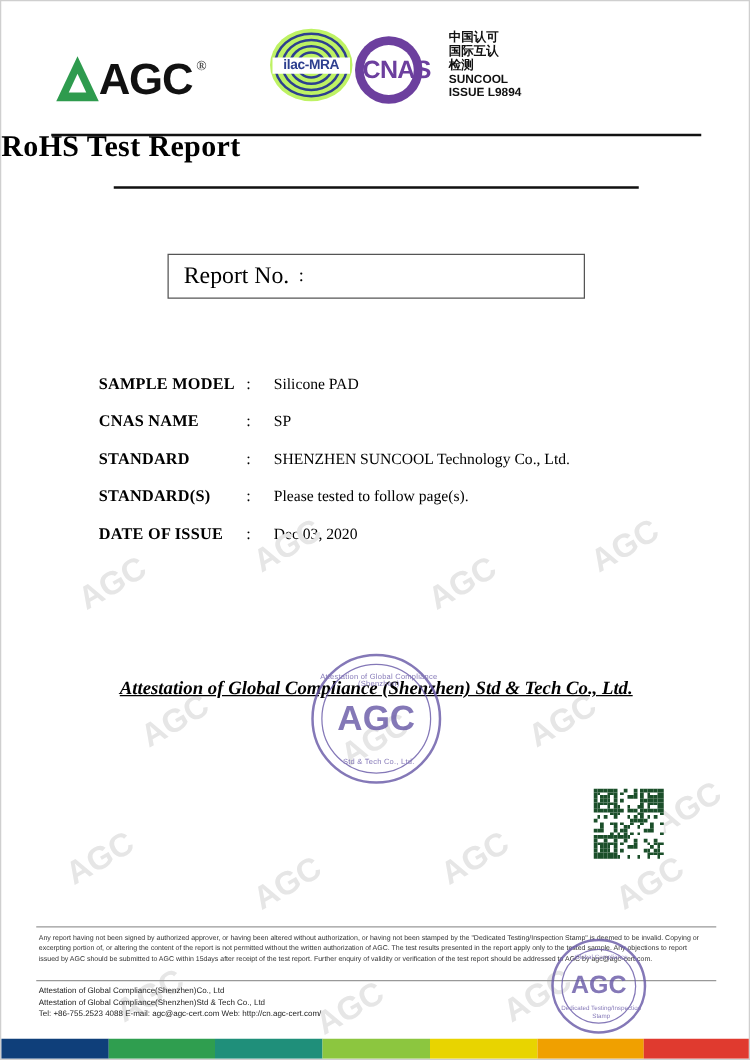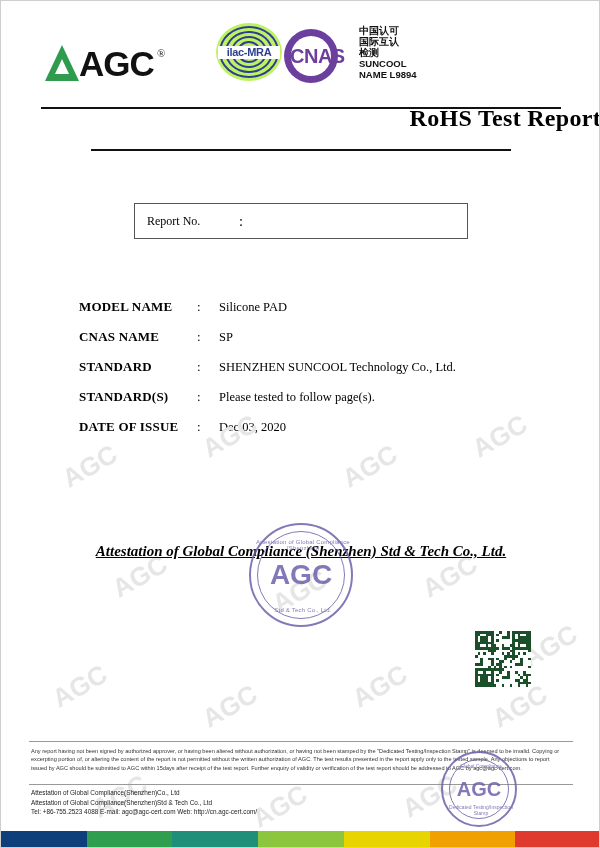--- a/index.html
+++ b/index.html
@@ -172,21 +172,21 @@
     height: 2px;
     background: #111;
   }
 
   
   .doc-title {
     position: absolute;
     left: 0;
     top: 104px;
     width: 600px;
-    text-align: right;
+    text-align: left;
     font-size: 24px;
     font-weight: bold;
     color: #000;
     letter-spacing: 0.3px;
   }
   .title-rule {
     position: absolute;
     left: 90px;
     top: 148px;
     width: 420px;
@@ -200,21 +200,21 @@
     left: 133px;
     top: 202px;
     width: 334px;
     height: 36px;
     border: 1px solid #555;
     display: flex;
     align-items: center;
   }
   .report-box .lbl {
     margin-left: 12px;
-    font-size: 12px;
+    font-size: 19px;
     width: 92px;
   }
   .report-box .colon {
     font-size: 14.5px;
     width: 14px;
   }
   .report-box .val {
     font-size: 14.5px;
   }
 
@@ -433,37 +433,37 @@
           <div class="hole"></div>
         </div>
       <div class="word">CNAS</div>
     </div>
 
     <div class="cnas-text">
       <div class="cn">中国认可</div>
       <div class="cn">国际互认</div>
       <div class="cn">检测</div>
       <div>SUNCOOL</div>
-      <div>NAME L9894</div>
+      <div>ISSUE L9894</div>
     </div>
 
     <div class="hdr-rule"></div>
   </div>
 
   <div class="doc-title">RoHS Test Report</div>
   <div class="title-rule"></div>
 
   <div class="report-box">
     <div class="lbl">Report No.</div>
     <div class="colon">:</div>
   </div>
 
   <div class="fields">
     <div class="field-row">
-      <div class="f-label">MODEL NAME</div>
+      <div class="f-label">SAMPLE MODEL</div>
       <div class="f-colon">:</div>
       <div class="f-value">Silicone PAD</div>
     </div>
     <div class="field-row">
       <div class="f-label">CNAS NAME</div>
       <div class="f-colon">:</div>
       <div class="f-value">SP</div>
     </div>
     <div class="field-row">
       <div class="f-label">STANDARD</div>

